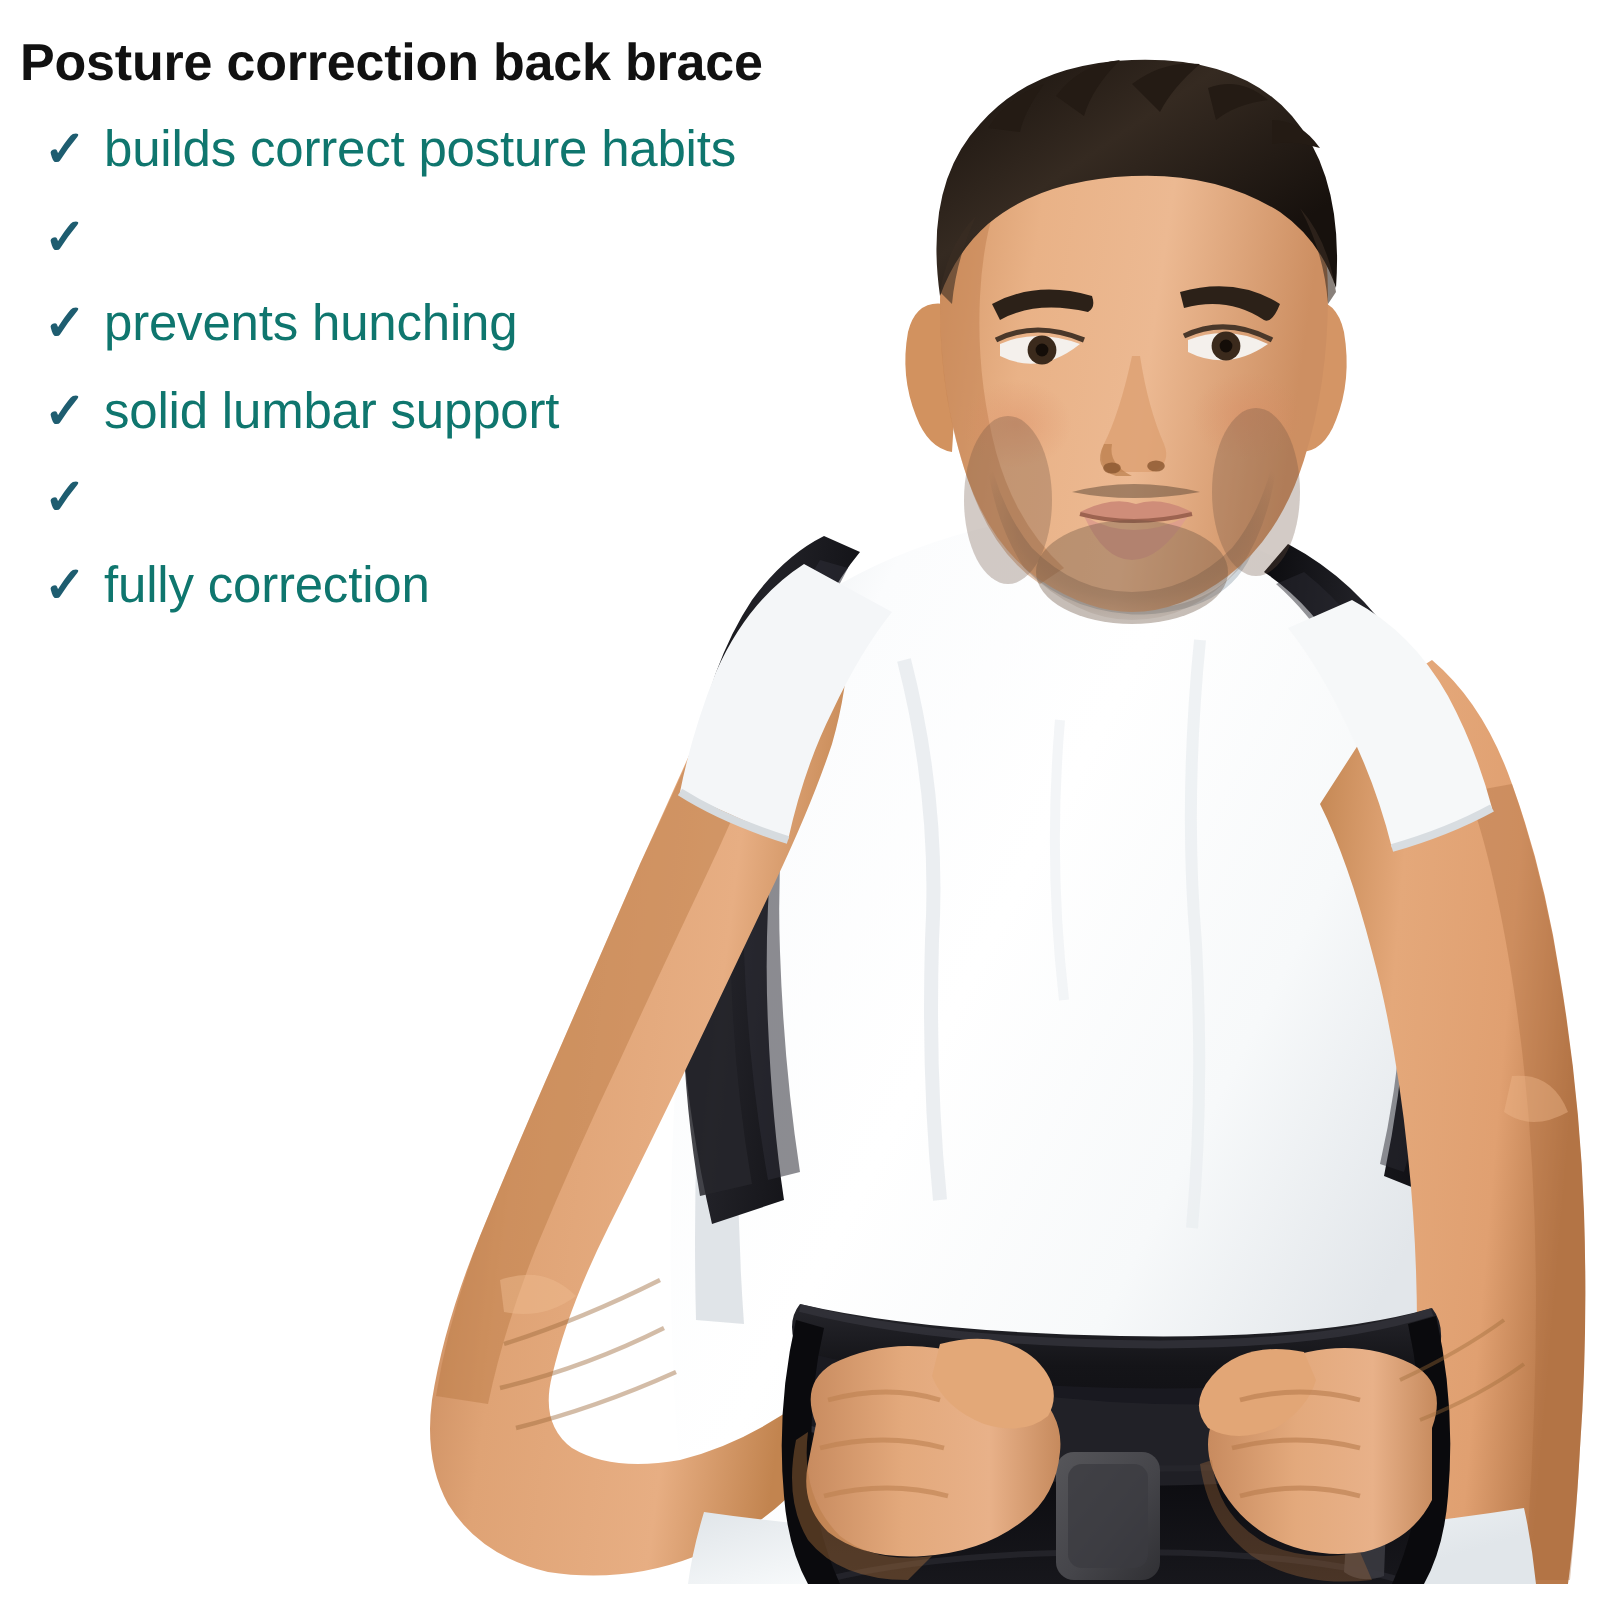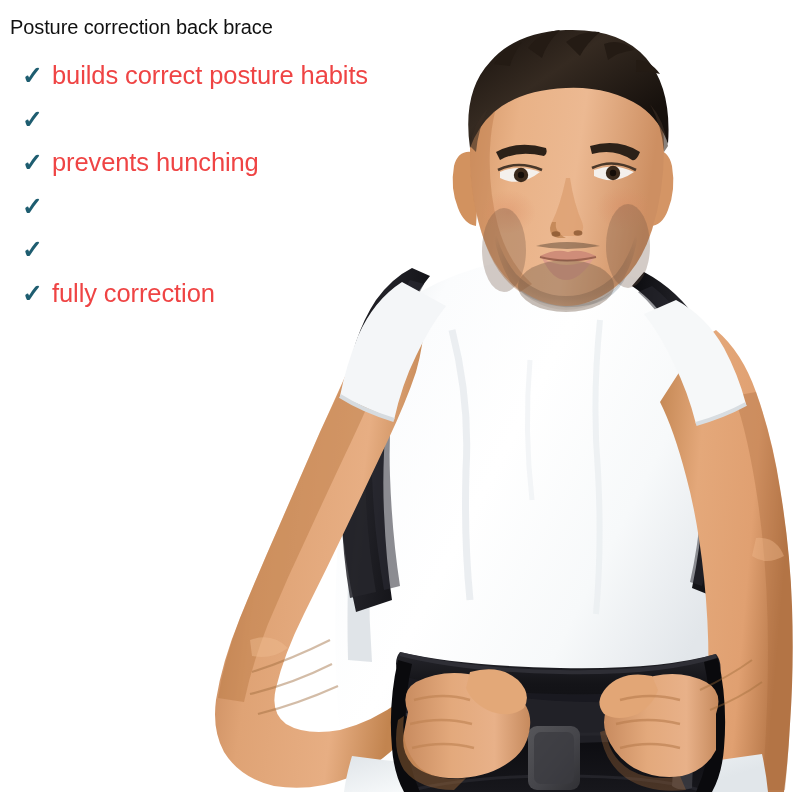--- a/index.html
+++ b/index.html
@@ -22,22 +22,22 @@
   #copy-block {
     position: absolute;
     left: 0; top: 0;
     width: 480px;
     z-index: 40;
     pointer-events: none;
   }
   #product-title {
     position: absolute;
     left: 10px; top: 16px;
-    font-size: 20px;
-    font-weight: normal;
+    font-size: 26px;
+    font-weight: bold;
     letter-spacing: -0.1px;
     color: #111111;
     white-space: nowrap;
     font-family: "Liberation Sans", sans-serif;
     text-align: center;
   }
   #benefit-list {
     position: absolute;
     left: 22px; top: 63px;
     margin: 0; padding: 0;
@@ -55,21 +55,21 @@
     font-size: 25px;
     font-weight: bold;
     line-height: 1;
     color: #1e5d70;
     flex: 0 0 30px;
     text-align: left;
   }
   .benefit-text {
     font-size: 25.5px;
     line-height: 1;
-    color: #ef4444;
+    color: #0f766e;
     font-weight: normal;
     letter-spacing: -0.1px;
     font-family: "Liberation Sans", sans-serif;
   }
 
   
   #photo {
     position: absolute;
     left: 0; top: 0;
     width: 800px; height: 800px;
@@ -420,20 +420,21 @@
         <span class="check-icon">✓</span>
       </li>
 
       <li class="benefit-item">
         <span class="check-icon">✓</span>
         <span class="benefit-text">prevents hunching</span>
       </li>
 
       <li class="benefit-item">
         <span class="check-icon">✓</span>
+        <span class="benefit-text">solid lumbar support</span>
       </li>
 
       <li class="benefit-item">
         <span class="check-icon">✓</span>
       </li>
 
       <li class="benefit-item">
         <span class="check-icon">✓</span>
         <span class="benefit-text">fully correction</span>
       </li>

